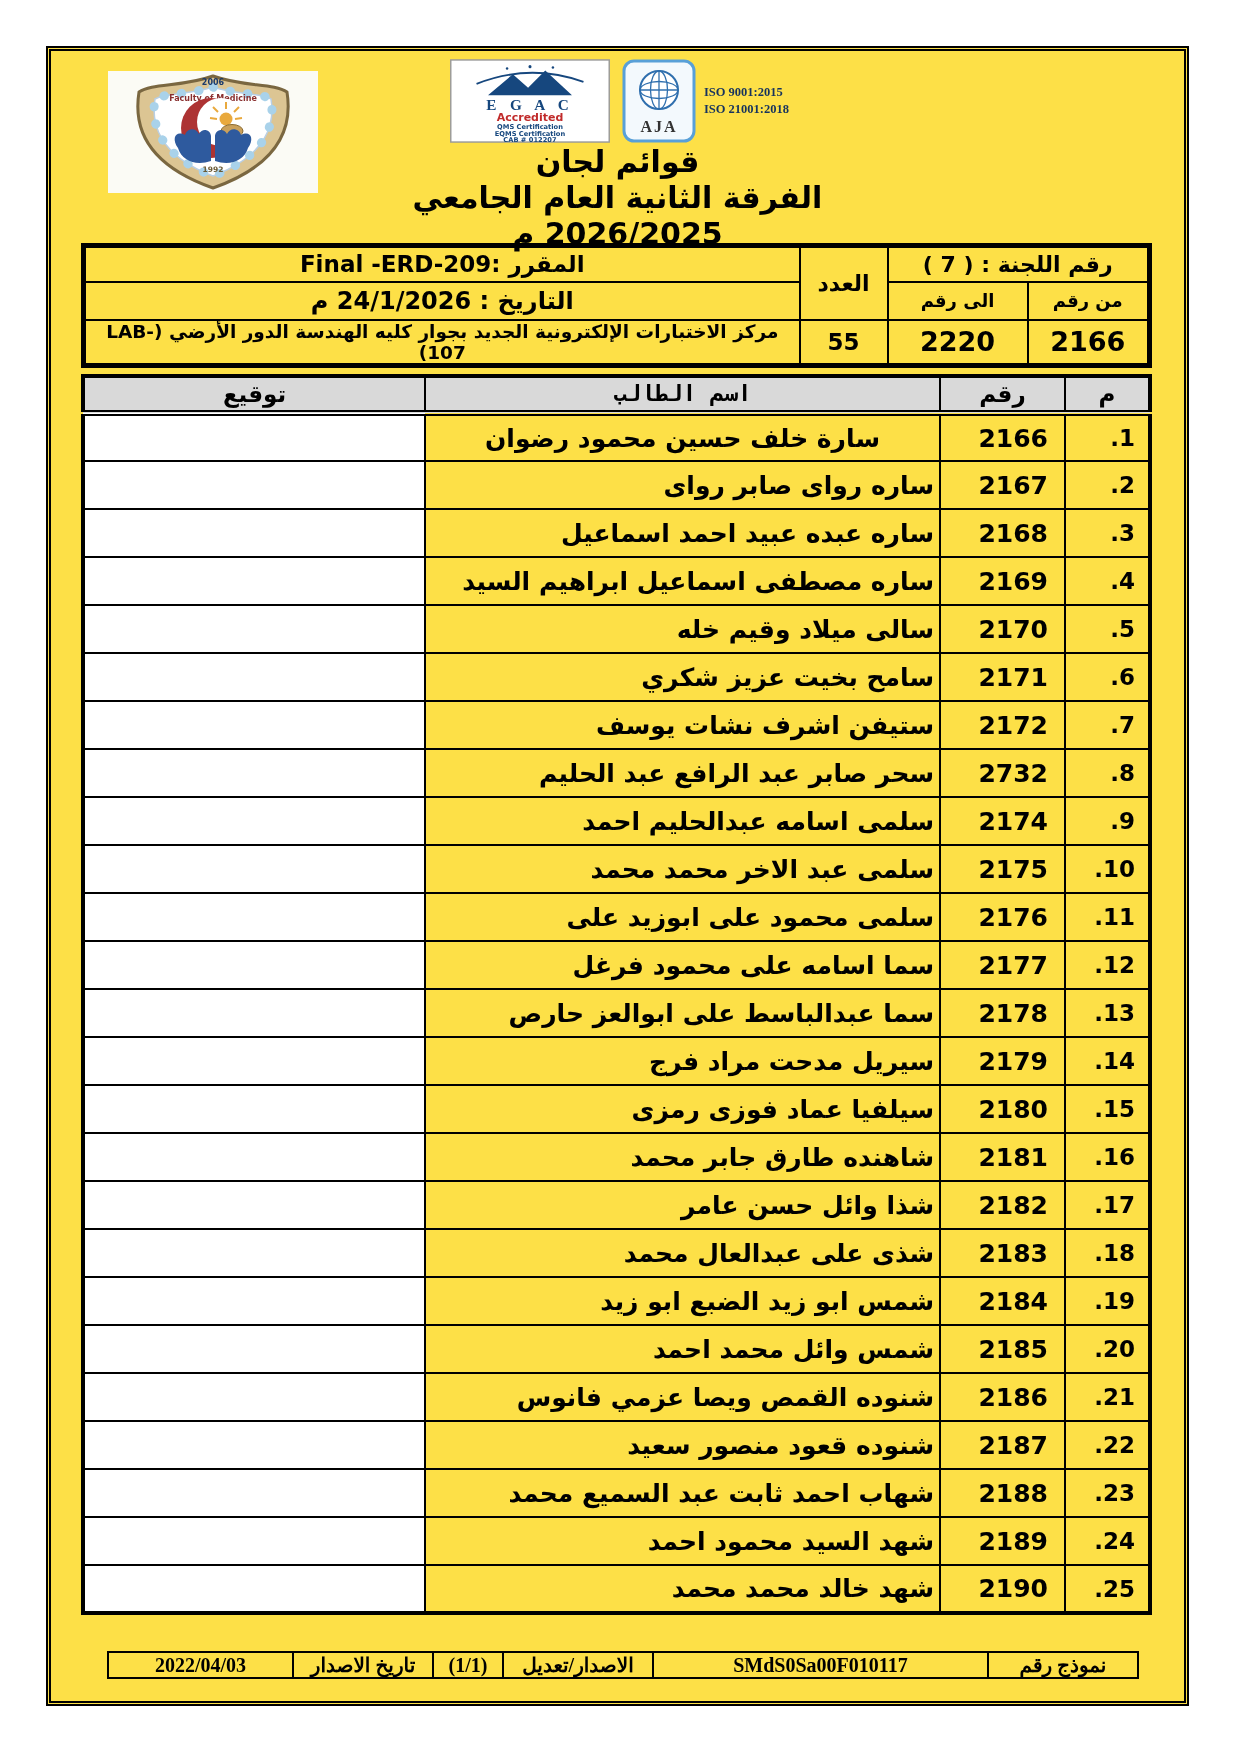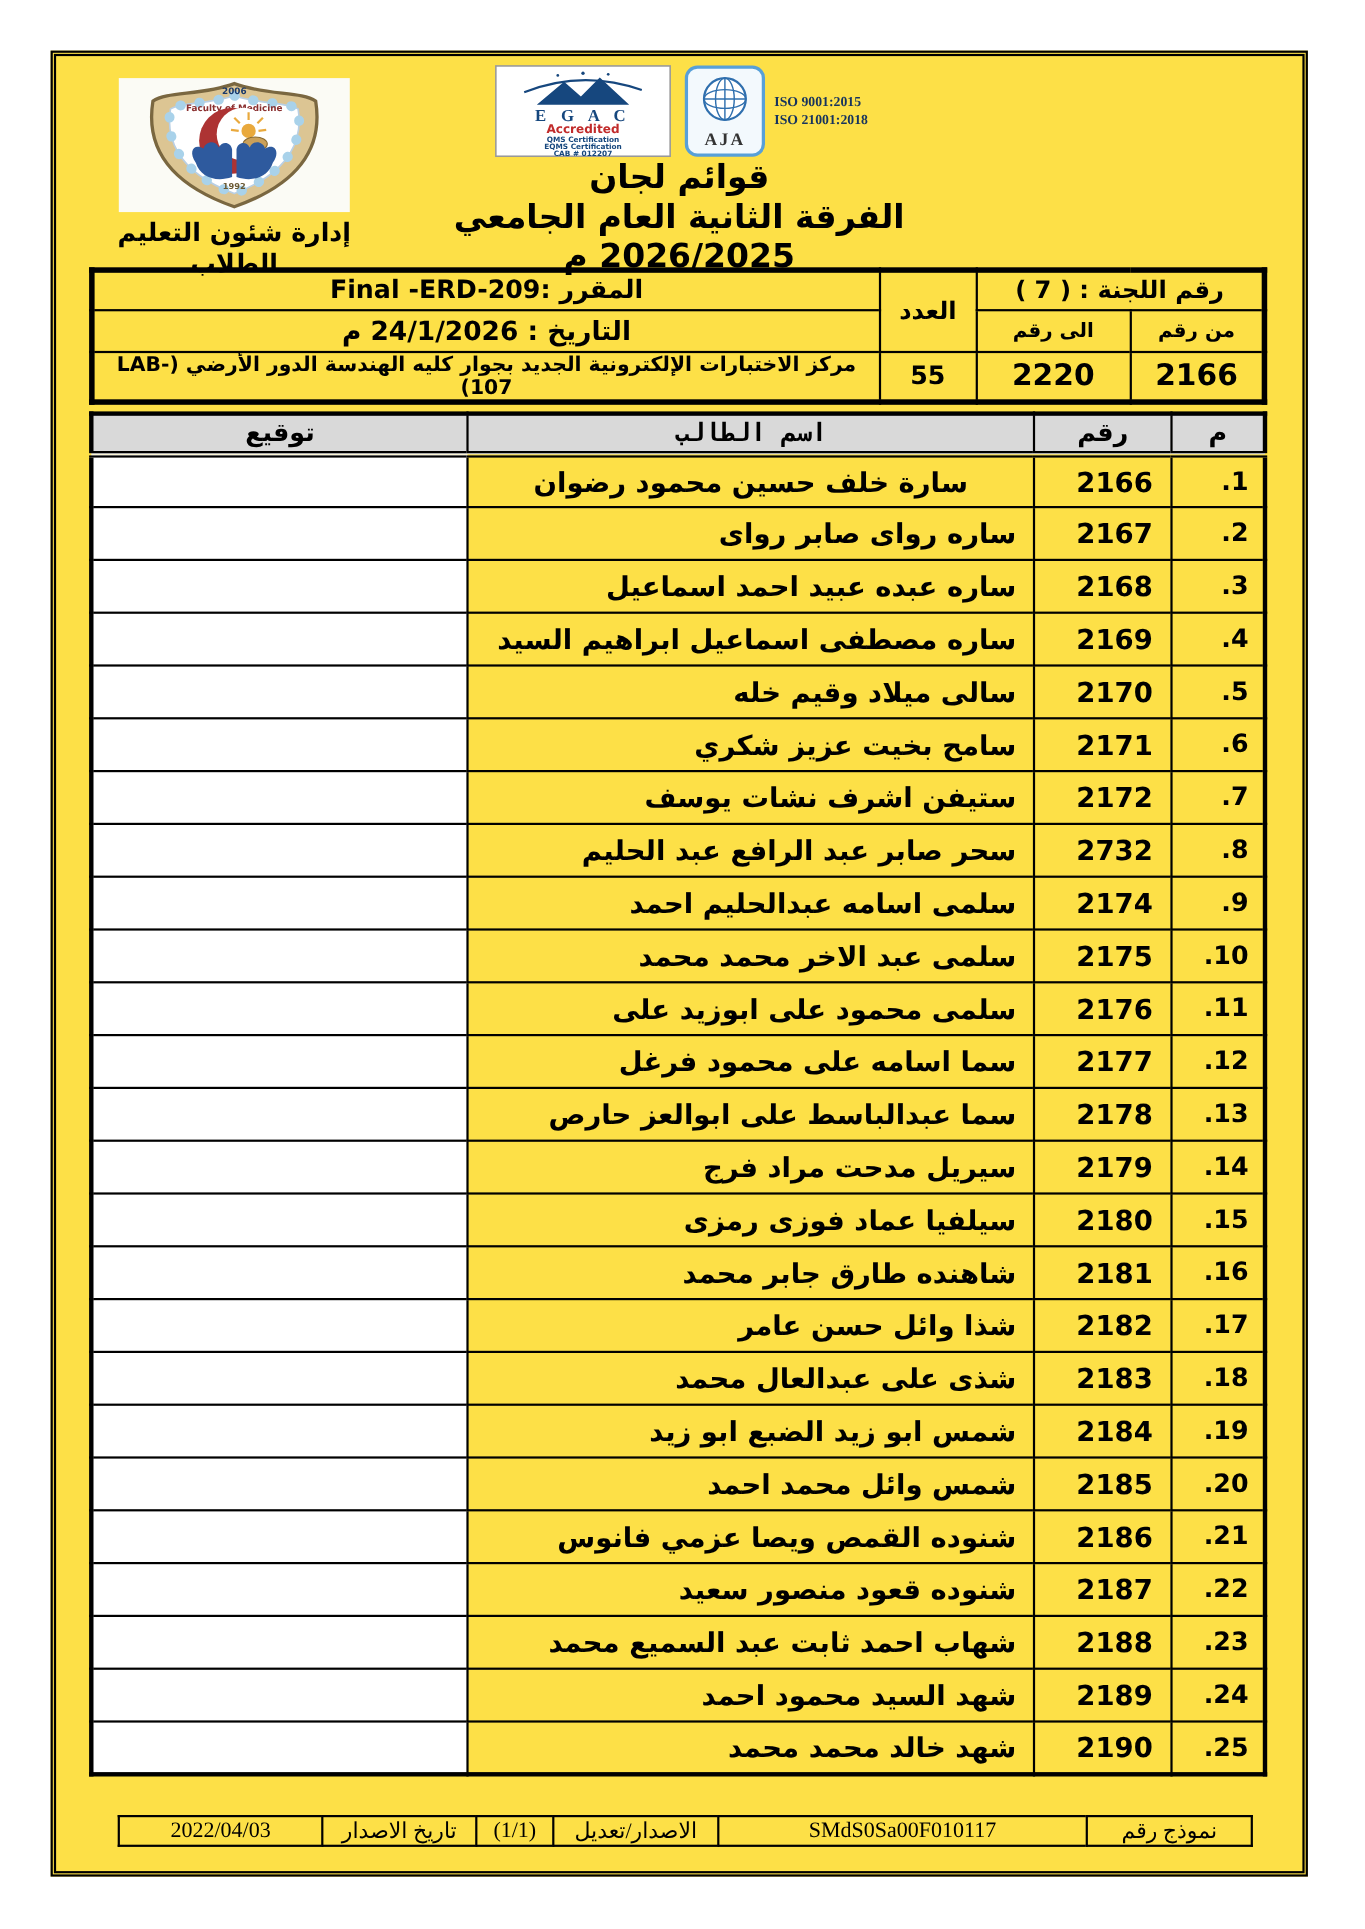--- a/index.html
+++ b/index.html
@@ -43,30 +43,30 @@
   .main-table{
     direction:rtl;width:1071px;margin:6px 30px 0;border:4px solid #000;table-layout:fixed;
   }
   .main-table th{
     background:#d9d9d9;border:2px solid #000;border-top:3px solid #000;border-bottom:6px double #000;
     font-size:23px;font-weight:bold;height:37px;padding:0;
   }
   .main-table td{border:2px solid #000;height:48px;padding:0;font-weight:bold;}
   td.c-serial{font-size:23px;text-align:left;padding-left:0;direction:rtl;text-align:right;padding-right:13px;}
   td.c-number{font-size:25px;text-align:right;padding-right:16px;direction:ltr;text-align:right;}
-  td.c-name{font-size:25px;text-align:right;padding-right:15px;}
+  td.c-name{font-size:25px;text-align:right;padding-right:5px;}
   td.c-name.center{text-align:center;padding-right:0;}
   td.c-sign{background:#fff;}
   
   .footer-table{
     direction:rtl;position:absolute;left:56px;bottom:22px;width:1032px;table-layout:fixed;
     font-family:"Liberation Serif",serif;
   }
   .footer-table td{
-    border:2px solid #000;height:20px;text-align:center;font-weight:normal;font-size:20px;padding:0 4px;
+    border:2px solid #000;height:20px;text-align:center;font-weight:bold;font-size:20px;padding:0 4px;
   }
   .ltr{direction:ltr;unicode-bidi:embed;}
   .logo-caption-wrap{line-height:1.2;}
 </style>
 </head>
 <body>
 
 <div class="frame">
 
   <div class="page-header">
@@ -87,21 +87,20 @@
           <line x1="126" y1="41" x2="131" y2="36"></line>
             <line x1="109" y1="48" x2="102" y2="47"></line>
           <line x1="127" y1="48" x2="134" y2="47"></line>
         </g>
         <circle cx="118" cy="48" r="6.5" fill="#e9a93d"></circle>
         <ellipse cx="124" cy="60" rx="11" ry="6.5" fill="#caa05a" stroke="#8a6a30" stroke-width="1"></ellipse>
         <path d="M70,77 C63,67 68,59 77,64 C79,57 88,56 91,63 C94,57 102,58 103,65 L103,90 C88,95 74,90 70,77 Z" fill="#2e5a9e"></path>
         <path d="M140,77 C147,67 142,59 133,64 C131,57 122,56 119,63 C116,57 108,58 107,65 L107,90 C122,95 136,90 140,77 Z" fill="#2e5a9e"></path>
         <text x="105" y="101" text-anchor="middle" font-size="7.5" font-weight="bold" fill="#6b5a35">1992</text>
       </svg>
-      <div class="caption logo-caption-wrap">إدارة شئون التعليم الطلاب</div>
     </div>
 
     <div class="center-col">
       <div class="accred-row">
         <svg width="168" height="84" viewBox="0 0 168 88">
           <rect x="1" y="1" width="166" height="86" fill="#ffffff" stroke="#999999" stroke-width="1.5"></rect>
           <path d="M28,26 Q84,4 140,24" fill="none" stroke="#16477e" stroke-width="2"></path>
           <path d="M40,38 L66,16 L82,30 L100,12 L128,38 Z" fill="#16477e"></path>
           <circle cx="84" cy="8" r="1.6" fill="#16477e"></circle>
           <circle cx="60" cy="10" r="1.3" fill="#16477e"></circle>

